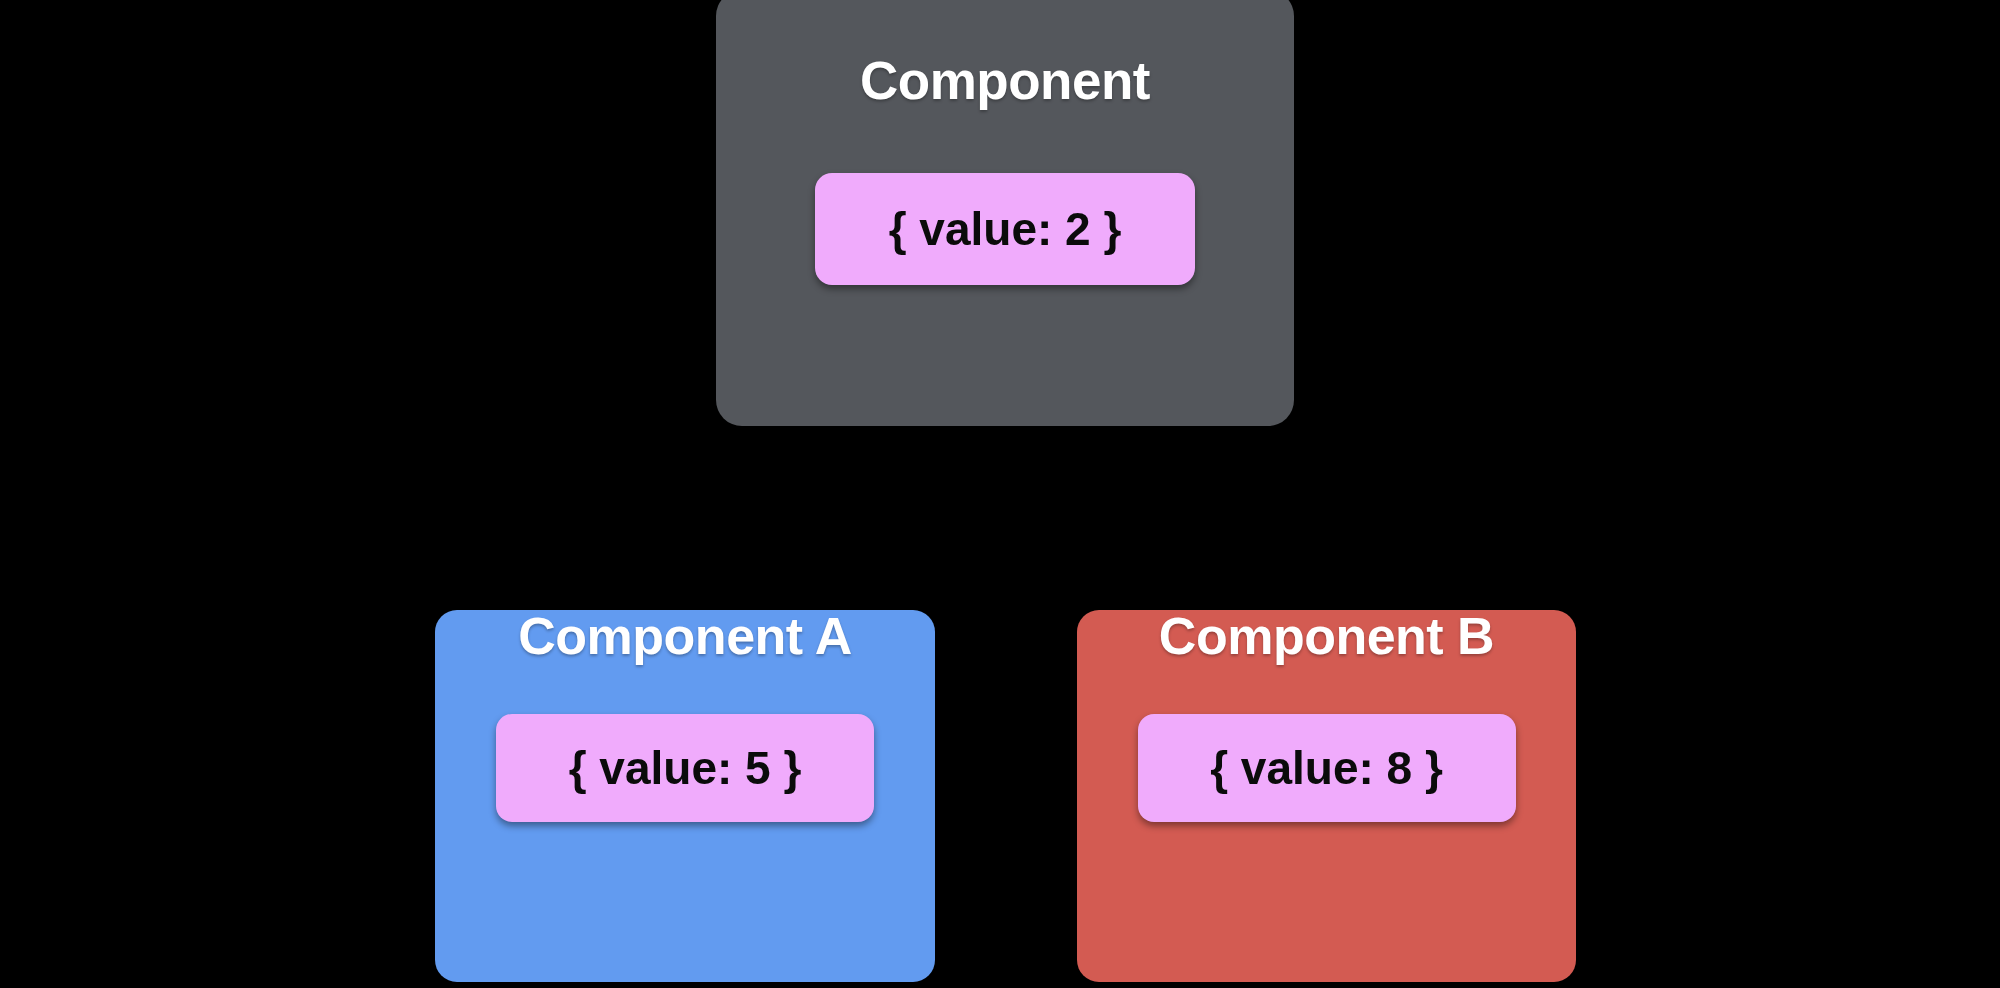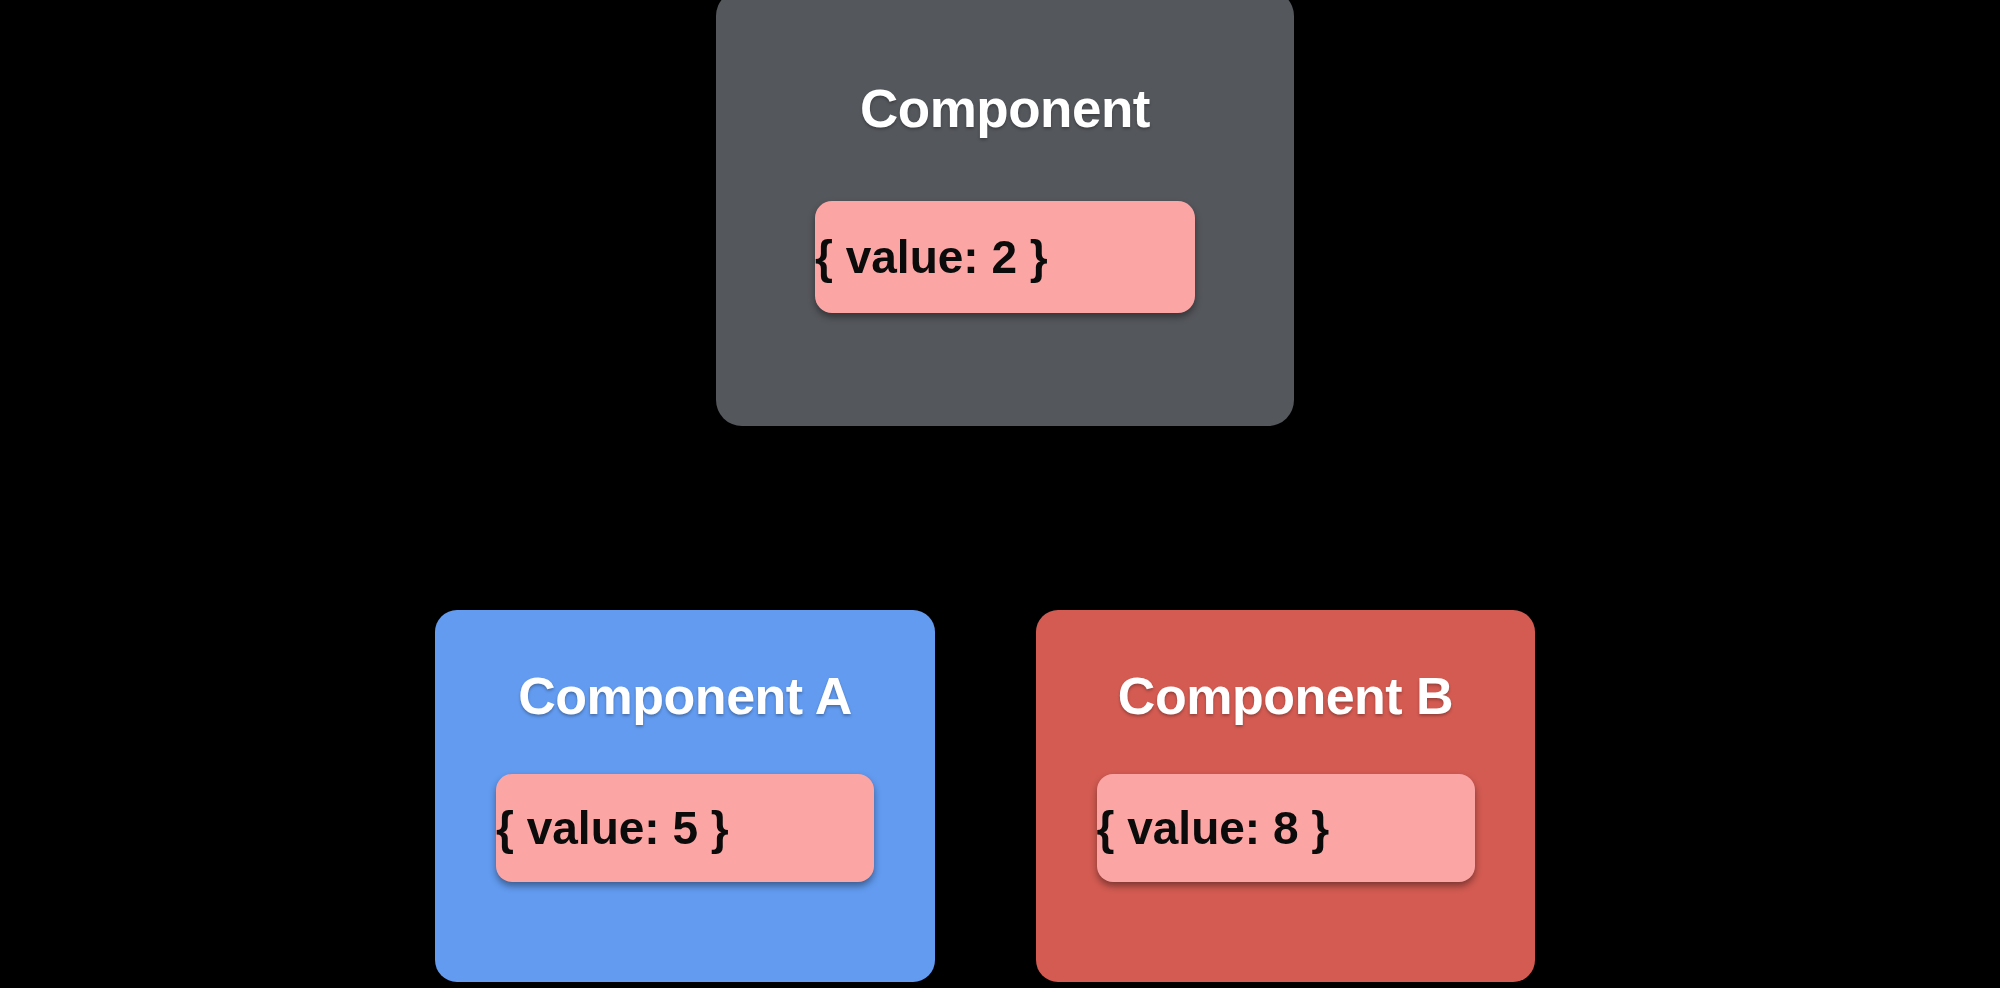--- a/index.html
+++ b/index.html
@@ -37,25 +37,25 @@
     color: #ffffff;
     font-weight: bold;
     letter-spacing: -0.5px;
     text-align: center;
     white-space: nowrap;
     text-shadow: 0 2px 3px rgba(0,0,0,0.28);
     line-height: 1;
   }
 
   .value-chip {
-    background: #fca5a5;
+    background: #f0abfc;
     border-radius: 14px;
     display: flex;
     align-items: center;
-    justify-content: flex-start;
+    justify-content: center;
     box-shadow: 0 4px 7px rgba(0,0,0,0.40);
     box-sizing: border-box;
   }
 
   .value-chip-text {
     color: #0b0b0b;
     font-weight: bold;
     white-space: nowrap;
     letter-spacing: 0px;
     line-height: 1;
@@ -65,50 +65,49 @@
   #node-root {
     left: 716px;
     top: -10px;
     width: 578px;
     height: 436px;
     background: #54575C;
     border-radius: 26px;
   }
   #node-root .node-title {
     font-size: 53px;
-    margin-top: 92px;
+    margin-top: 64px;
   }
   #node-root .value-chip {
     width: 380px;
     height: 112px;
     margin-top: 66px;
     border-radius: 17px;
   }
   #node-root .value-chip-text {
     font-size: 46px;
   }
 
   
   #node-child-a {
     left: 435px;
     top: 610px;
     width: 500px;
     height: 372px;
     background: #629BF0;
   }
   #node-child-b {
-    left: 1036px;
+    left: 1077px;
     top: 610px;
     width: 499px;
     height: 372px;
     background: #D35B52;
   }
   .child .node-title {
     font-size: 52px;
-    margin-top: 60px;
   }
   .child .value-chip {
     width: 378px;
     height: 108px;
     margin-top: 52px;
     border-radius: 16px;
   }
   .child .value-chip-text {
     font-size: 46px;
   }

